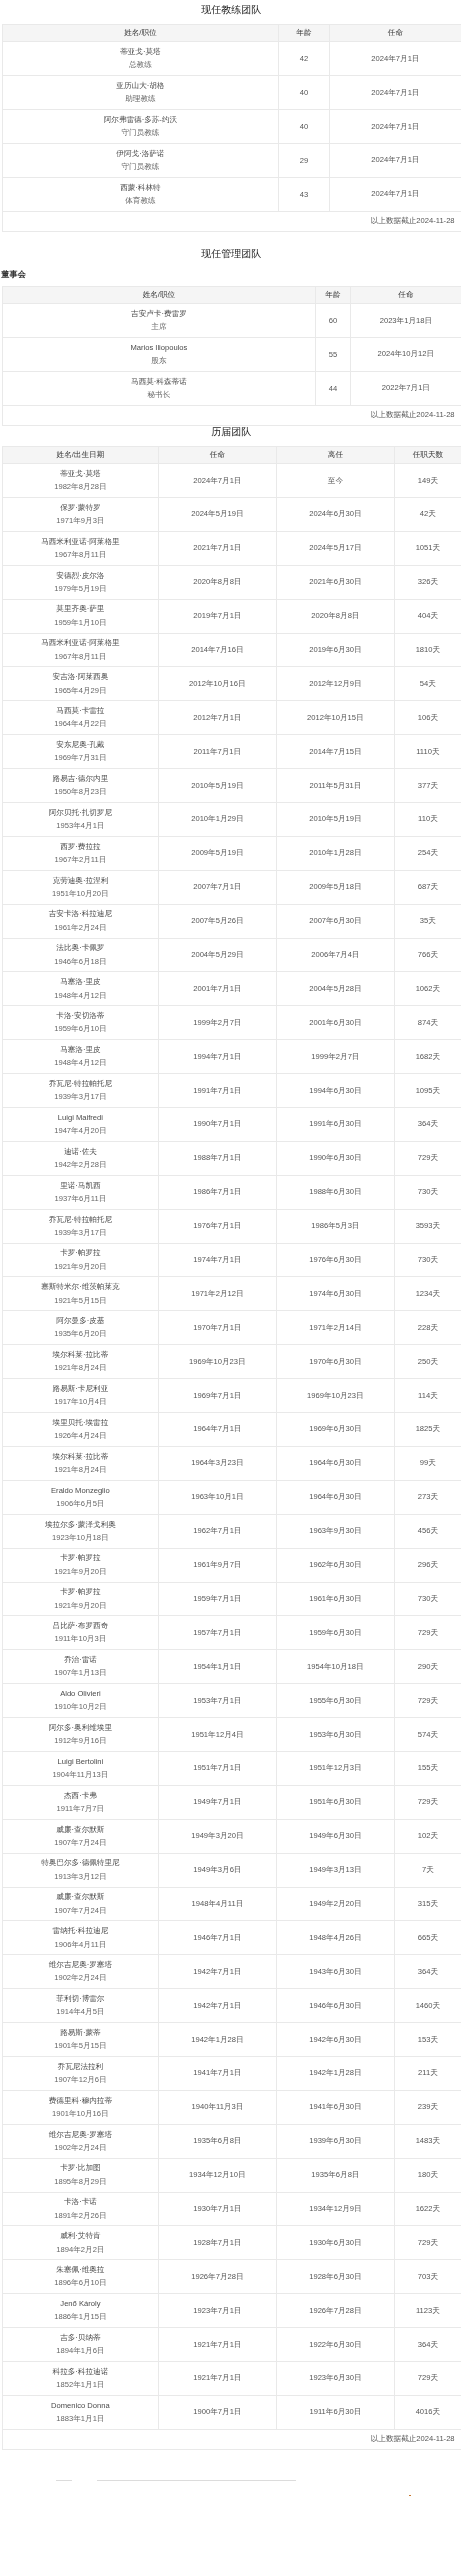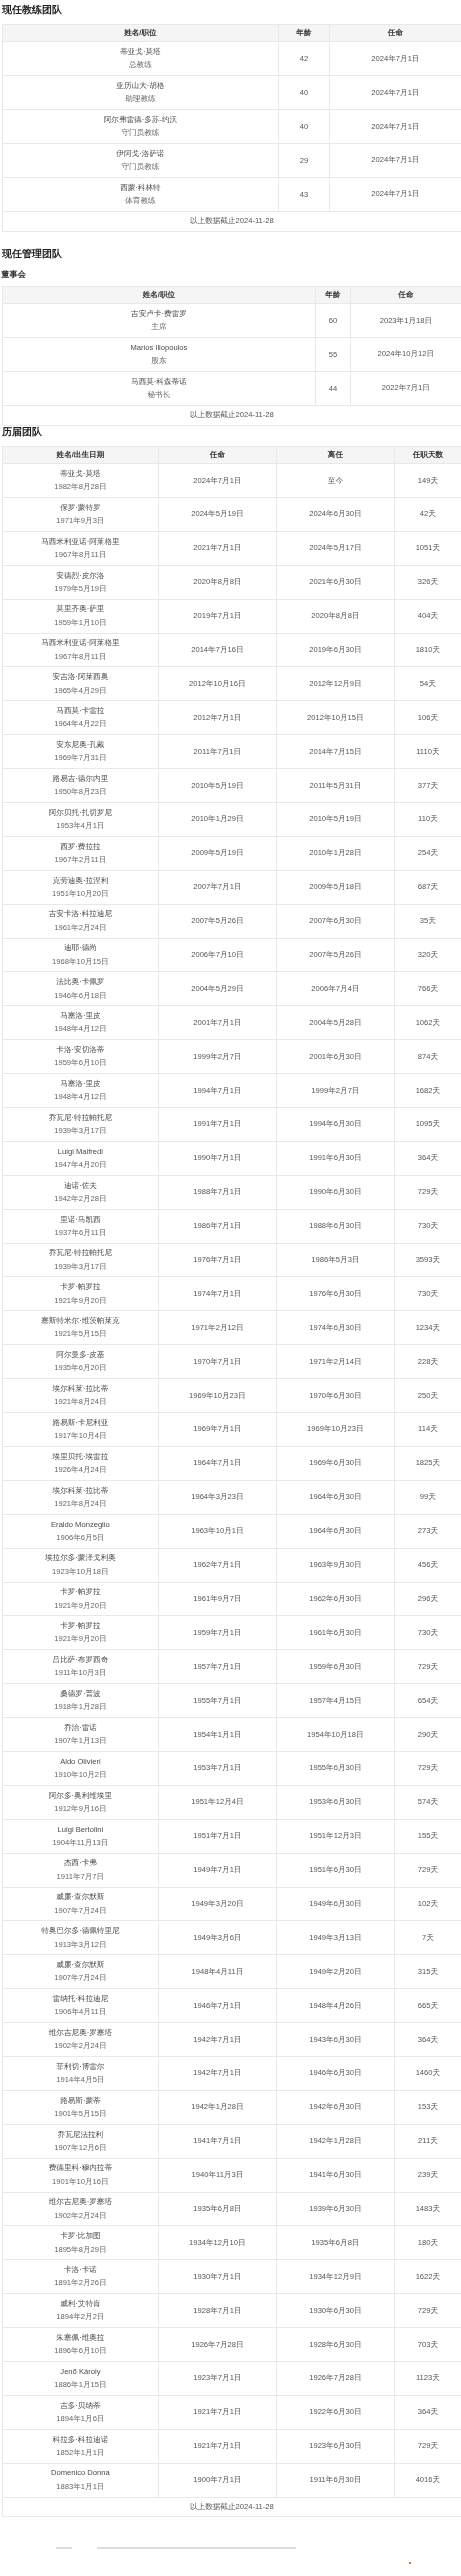--- a/index.html
+++ b/index.html
@@ -4,24 +4,25 @@
 <style>
   html,body{margin:0;padding:0;background:#fff;}
   body{width:462px;height:2576px;overflow:hidden;}
   .page{
     padding:3.8px 1.3px 0 1.3px;
     font-family:"Liberation Sans","DejaVu Sans",sans-serif;
     color:#555;
   }
   h2.sec{
     font-size:10px;
-    font-weight:700;
+    font-weight:400;
     color:#1f1f1f;
     margin:0 0 7.6px 0.6px;
     line-height:12.6px;
+    text-align:center;
   }
   .sec-gap{margin-top:16.4px;}
   .tbl-caption{
     text-align:left;
     font-size:8.2px;
     font-weight:700;
     color:#333;
     margin:8.8px 0 5px 0;
     line-height:11.3px;
   }
@@ -31,38 +32,38 @@
     table-layout:fixed;
     margin-left:0.6px;
   }
   table.tbl th, table.tbl td{
     border:0.6px solid #e9e9e9;
     overflow:hidden;
   }
   table.tbl thead th{
     background:#f5f5f5;
     font-size:7.6px;
-    font-weight:700;
+    font-weight:400;
     color:#333;
     height:16.4px;
     padding:0 2.5px;
     text-align:center;
   }
   table.tbl tbody td{
     text-align:center;
     vertical-align:middle;
     font-size:7.6px;
     color:#555;
     padding:3.8px 2.5px;
     height:25px;
   }
   .name{color:#4a4a4a;line-height:12px;}
   .sub{color:#666;line-height:12px;margin-top:1.3px;}
   table.tbl tfoot td{
-    text-align:center;
+    text-align:right;
     font-size:7.6px;
     color:#555;
     padding:4.4px 6.3px;
     height:auto;
   }
   .m-b{margin-bottom:16.4px;}
   .bottom-area{
     position:relative;
     height:50px;
   }
@@ -333,29 +334,20 @@
           <td>
             <div class="name">吉安卡洛·科拉迪尼</div>
             <div class="sub">1961年2月24日</div>
           </td>
           <td>2007年5月26日</td>
           <td>2007年6月30日</td>
           <td>35天</td>
         </tr>
         <tr>
           <td>
-            <div class="name">迪耶·德尚</div>
-            <div class="sub">1968年10月15日</div>
-          </td>
-          <td>2006年7月10日</td>
-          <td>2007年5月26日</td>
-          <td>320天</td>
-        </tr>
-        <tr>
-          <td>
             <div class="name">法比奥·卡佩罗</div>
             <div class="sub">1946年6月18日</div>
           </td>
           <td>2004年5月29日</td>
           <td>2006年7月4日</td>
           <td>766天</td>
         </tr>
         <tr>
           <td>
             <div class="name">马塞洛·里皮</div>
@@ -528,29 +520,20 @@
           <td>730天</td>
         </tr>
         <tr>
           <td>
             <div class="name">吕比萨·布罗西奇</div>
             <div class="sub">1911年10月3日</div>
           </td>
           <td>1957年7月1日</td>
           <td>1959年6月30日</td>
           <td>729天</td>
-        </tr>
-        <tr>
-          <td>
-            <div class="name">桑德罗·普波</div>
-            <div class="sub">1918年1月28日</div>
-          </td>
-          <td>1955年7月1日</td>
-          <td>1957年4月15日</td>
-          <td>654天</td>
         </tr>
         <tr>
           <td>
             <div class="name">乔治·雷诺</div>
             <div class="sub">1907年1月13日</div>
           </td>
           <td>1954年1月1日</td>
           <td>1954年10月18日</td>
           <td>290天</td>
         </tr>

